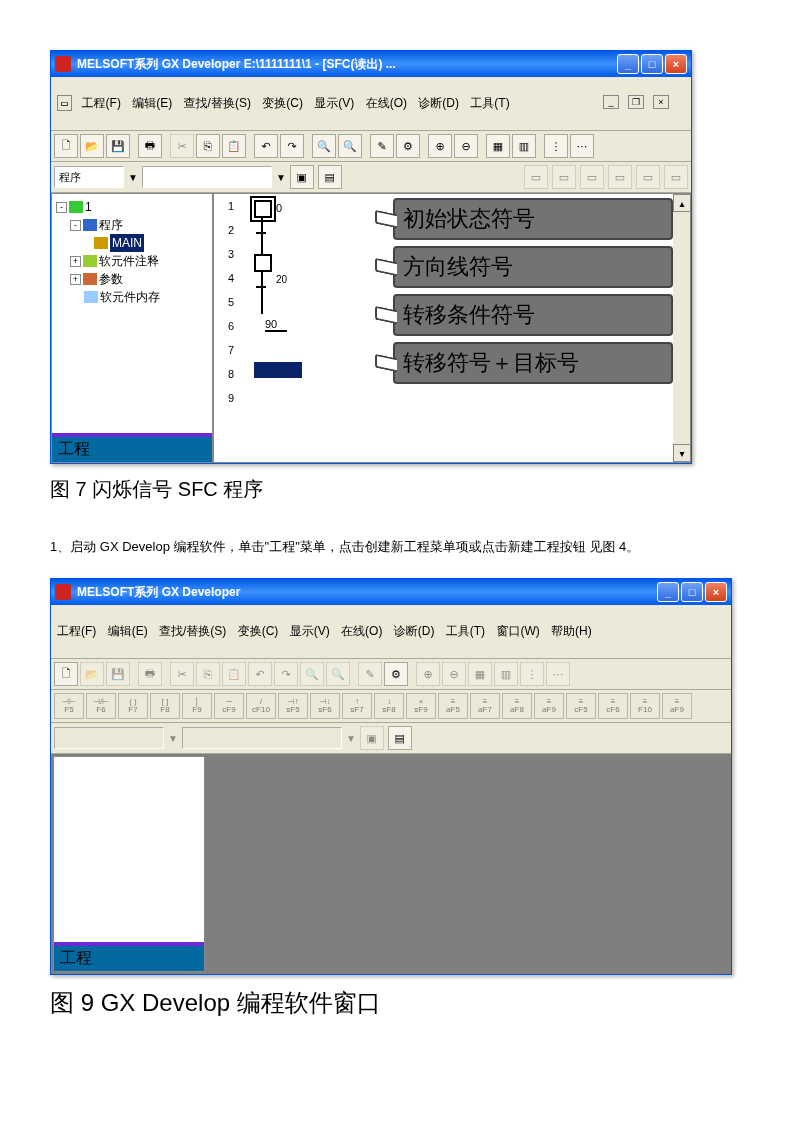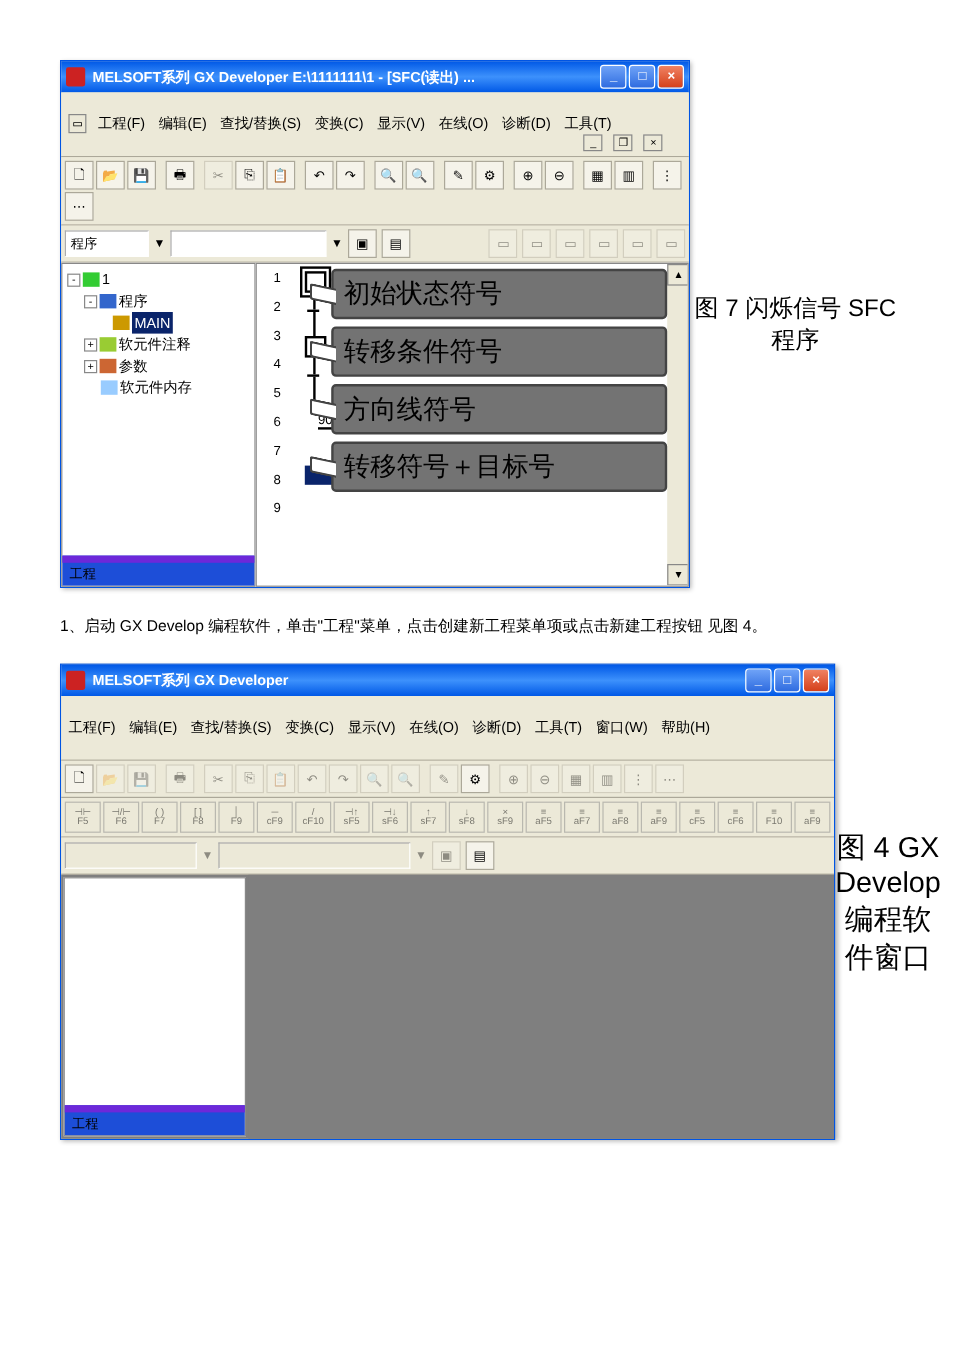--- a/index.html
+++ b/index.html
@@ -1,16 +1,16 @@
 <!DOCTYPE html>
 <html><head>
 <meta charset="utf-8">
 <style>
 body{margin:0;background:#fff;font-family:"Microsoft YaHei",SimSun,sans-serif;padding:30px 50px}
-.fig{display:flex;flex-direction:row;align-items:center;margin:20px 0}
+.fig{display:flex;flex-direction:column;align-items:flex-start;margin:20px 0}
 .win{border:1px solid #0054e3;background:#ece9d8;width:640px;box-shadow:2px 2px 4px rgba(0,0,0,.3)}
 .titlebar{background:linear-gradient(#0058e6,#3d91fc,#0058e6);height:26px;display:flex;align-items:center;padding:0 4px;color:#fff;font-size:12px;font-weight:bold}
 .tb-icon{width:16px;height:16px;background:#c22;border-radius:2px;margin-right:6px}
 .tb-title{flex:1}
 .tb-btns{display:flex;gap:2px}
 .tb-btn{width:20px;height:18px;background:linear-gradient(#6fa3f7,#2f6ce0);border:1px solid #fff;border-radius:3px;display:flex;align-items:center;justify-content:center;color:#fff;font-size:11px;font-weight:bold;cursor:pointer}
 .tb-btn.close{background:linear-gradient(#f08262,#d4401a)}
 .menubar{background:#ece9d8;padding:18px 6px;font-size:12px;border-bottom:1px solid #aca899}
 .menubar span{margin-right:8px;cursor:pointer}
 .mdi-btns{float:right;display:flex;gap:1px}
@@ -20,21 +20,21 @@
 .tbtn.dis{opacity:.4;cursor:default}
 .sep{width:4px}
 .toolbar2{background:#ece9d8;padding:3px;border-bottom:1px solid #aca899;display:flex;align-items:center;gap:4px}
 .tsel{height:20px;border:1px inset #fff;background:#fff;padding:0 4px;font-size:11px;min-width:60px;display:flex;align-items:center}
 .body1{display:flex;height:270px;background:#fff}
 .tree{width:160px;border:1px solid #888;background:#fff;display:flex;flex-direction:column;font-size:12px}
 .tree-c{flex:1;padding:4px;overflow:hidden}
 .tree-c .ti{display:flex;align-items:center;gap:2px;line-height:18px}
 .tbox{width:9px;height:9px;border:1px solid #888;display:inline-flex;align-items:center;justify-content:center;font-size:9px}
 .ticon{width:14px;height:12px;display:inline-block}
-.tab{background:#1d4ed8;border-top:6px solid #6d28d9;padding:2px 6px;font-size:11px}
+.tab{background:#0369a1;border-top:4px solid #6d28d9;padding:2px 6px;font-size:16px}
 .sfc{flex:1;border:1px solid #888;background:#fff;position:relative;overflow:hidden}
 .sfc-in{display:flex;height:100%}
 .nums{width:24px;border-right:none;padding-top:6px;font-size:11px;text-align:right}
 .nums div{height:24px;padding-right:4px}
 .diag{flex:1;position:relative;padding-top:6px}
 .ladder{position:absolute;left:10px;top:6px;width:40px}
 .step{width:14px;height:14px;border:2px solid #000;display:block;margin-left:6px}
 .vline{width:0;border-left:2px solid #000;height:10px;margin-left:13px}
 .trans{width:10px;height:0;border-top:2px solid #000;margin-left:8px}
 .step.sel{background:#0a246a}
@@ -186,22 +186,22 @@
       <span style="position:absolute;left:28px;top:74px;font-size:10px">20</span>
       <div class="vline" style="height:14px"></div>
       <div class="trans"></div>
       <div class="vline" style="height:26px"></div>
       <span style="font-size:11px;margin-left:17px;border-bottom:2px solid #000;display:inline-block;width:22px">90</span>
       <div style="height:30px"></div>
       <span class="step sel" style="border:none;width:48px;height:16px"></span>
      </div>
      <div class="lbls">
       <div class="callout">初始状态符号</div>
+      <div class="callout">方向线符号</div>
       <div class="callout">转移条件符号</div>
-      <div class="callout">方向线符号</div>
       <div class="callout">转移符号＋目标号</div>
      </div>
     </div>
     <div class="vscroll">
      <span class="sbtn">▴</span>
      <span style="flex:1"></span>
      <span class="sbtn">▾</span>
     </div>
    </div>
    <div class="scroll">
@@ -355,14 +355,14 @@
   <span class="tbtn">▤</span>
  </div>
  <div class="body2">
   <div class="tree2">
    <div style="flex:1"></div>
    <div class="tab">工程</div>
   </div>
   <div class="gray"></div>
  </div>
 </div>
-<div class="caption2">图 4 GX Develop 编程软件窗口</div>
+<div class="caption2">图 9 GX Develop 编程软件窗口</div>
 </div>
 
 </body></html>

